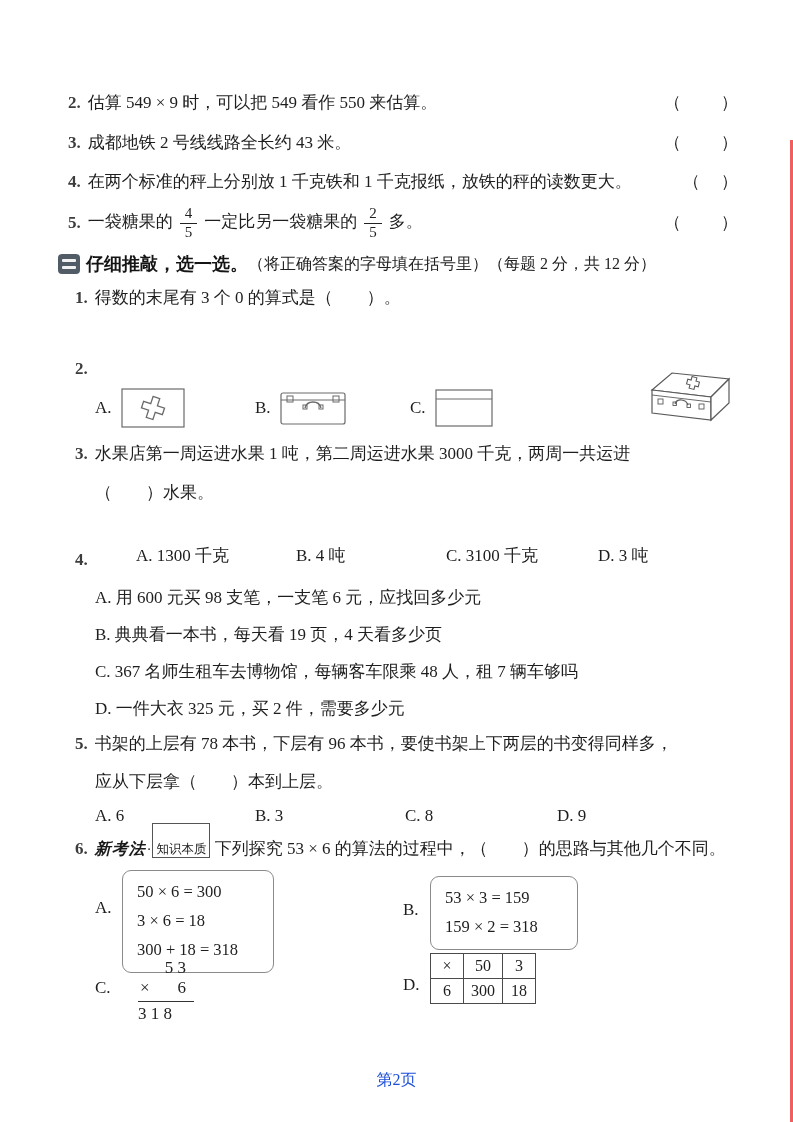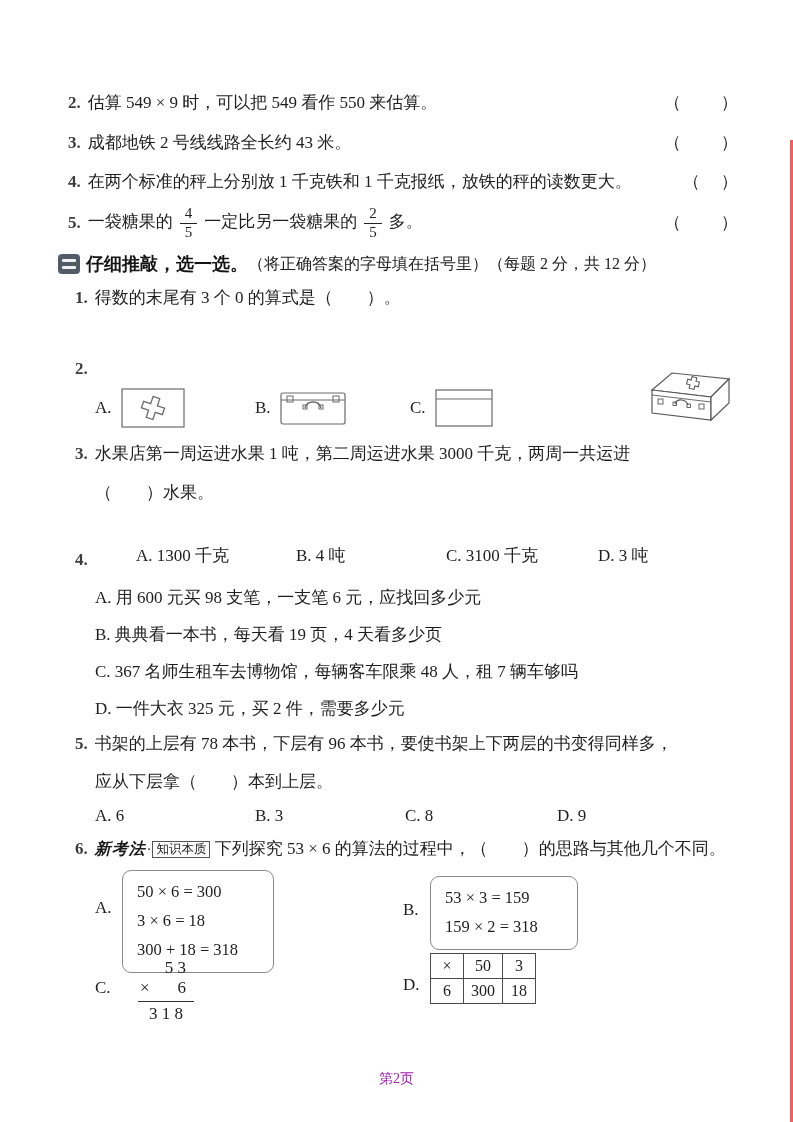--- a/index.html
+++ b/index.html
@@ -31,30 +31,30 @@
   .opt-line { position:absolute; left:95px; width:645px; font-size:17px; }
   .opt-img-cell { display:flex; align-items:center; gap:9px; }
   .shape-svg { display:block; }
   
   .qlabel { position:absolute; font-size:17px; }
   .eqbox { position:absolute; border:1.3px solid #8a8a8a; border-radius:9px;
     padding:7px 14px; font-size:16.5px; line-height:1.75; }
   .vmul { position:absolute; width:56px; font-size:17px; }
   .vm-top { text-align:right; padding-right:8px; }
   .vm-mid { display:flex; justify-content:space-between; padding:0 8px 3px 2px; border-bottom:1.6px solid #333; }
-  .vm-res { text-align:center; padding-right:0px; padding-top:2px; }
+  .vm-res { text-align:left; padding-right:0px; padding-top:2px; }
   .dtable { position:absolute; border-collapse:collapse; font-size:16px; }
   .dtable td { border:1.4px solid #4a4a4a; text-align:center; padding:3px 0; }
   .dtable td.c1 { width:32px; } .dtable td.c2 { width:38px; } .dtable td.c3 { width:32px; }
   
   .badge-new { font-style:italic; font-weight:bold; font-size:16px; color:#1a1a1a; letter-spacing:1px; }
   .badge-dot { font-size:14px; margin:0 1px; }
-  .badge-box { border:1.1px solid #555; font-size:12.5px; padding:0 3px 1px; position:relative; top:-1px; }
-  
-  .footer { position:absolute; left:0; top:1070px; width:100%; text-align:center; font-size:14px; color:#a21caf; }
+  .badge-box { border:1.1px solid #555; font-size:12.5px; padding:18px 3px 1px; position:relative; top:-1px; }
+  
+  .footer { position:absolute; left:0; top:1070px; width:100%; text-align:center; font-size:16px; color:#1d4ed8; }
   .red-edge { position:absolute; right:0; top:140px; bottom:0; width:3px; }
 </style>
 </head>
 <body>
 
 <div class="page">
 
   <div class="row tf-row" style="top:92px;">
     <span class="qnum">2.</span>
     <span class="tf-text">估算 549 × 9 时，可以把 549 看作 550 来估算。</span>

